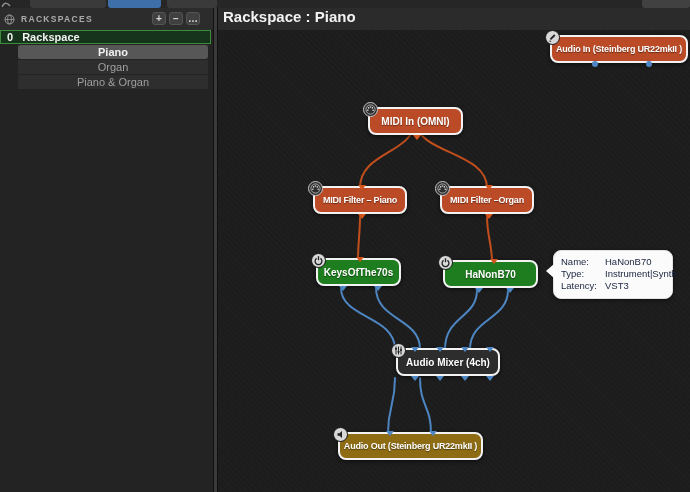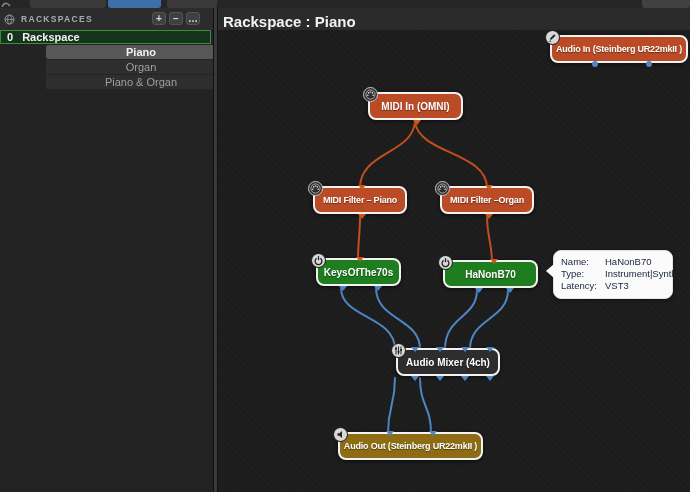--- a/index.html
+++ b/index.html
@@ -17,34 +17,34 @@
   #sidebar-header{position:absolute;left:0;top:0;width:213px;height:22px;
       background:#2c2c2c;border-bottom:1px solid #191919;display:flex;align-items:center;}
   #panel-title{font-size:8.5px;font-weight:bold;letter-spacing:1.3px;color:#ababab;margin-left:6px;flex:0 0 auto;}
   #sidebar-btns{position:absolute;right:13px;top:4px;display:flex;gap:3px;}
   .sb-btn{width:14px;height:13px;background:#404040;border:1px solid #545454;border-radius:3px;
       color:#d8d8d8;font-size:10px;line-height:11px;text-align:center;font-weight:bold;padding:0;}
   .row{position:absolute;left:0;width:211px;height:14px;display:flex;align-items:center;}
   #row-rackspace{top:22px;background:#16331b;border:1px solid #3c8c3c;box-sizing:border-box;}
   #row-rackspace .idx{color:#f2f2f2;font-size:11px;font-weight:bold;margin-left:6px;}
   #row-rackspace .lbl{color:#f2f2f2;font-size:11px;font-weight:bold;margin-left:9px;}
-  .sub-row{left:18px !important;width:190px !important;background:#2e2e2e;justify-content:center;margin-left:28px;}
+  .sub-row{left:18px !important;width:190px !important;background:#2e2e2e;justify-content:center;}
   .sub-row .lbl{font-size:11px;color:#9f9f9f;}
   #row-piano{top:37px;}
   #row-piano .pill{position:absolute;left:0;top:0;width:100%;height:100%;background:#575757;border-radius:3px;}
   #row-piano .lbl{position:relative;color:#f0f0f0;font-weight:bold;}
   #row-organ{top:52px;}
   #row-piano-organ{top:67px;}
 
   
   #splitter{left:213px;top:8px;width:5px;height:484px;background:#101010;}
   #splitter .bar{position:absolute;left:1px;top:0;width:3px;height:100%;background:#3a3a3a;}
 
   
-  #main-header{left:218px;top:8px;width:472px;height:22px;background:#2b2b2b;display:flex;align-items:flex-end;}
+  #main-header{left:218px;top:8px;width:472px;height:22px;background:#2b2b2b;display:flex;align-items:flex-start;}
   #page-title{color:#f2f2f2;font-size:15px;font-weight:bold;margin-left:5px;}
 
   
   #canvas{left:218px;top:30px;width:472px;height:462px;background:#1c1c1c;
       background-image:repeating-linear-gradient(45deg,rgba(255,255,255,.012) 0 2px,transparent 2px 4px);}
 
   #wires{left:0;top:0;width:690px;height:492px;pointer-events:none;}
 
   
   .node{position:absolute;height:24px;border:2px solid #f2f2f2;border-radius:8px;
@@ -156,21 +156,21 @@
       <svg width="11" height="11">
           <path d="M3.4 7.4 L7.8 3" stroke="#222" stroke-width="1.8"></path>
           <path d="M2.9 8.1 l-.5 1.9 1.9-.5 z" fill="#222"></path>
         </svg>
     </span>
     <span class="node-label small">Audio In (Steinberg UR22mkII )</span>
     <span class="port-dot" style="left:40px"></span>
     <span class="port-dot" style="left:94px"></span>
   </div>
 
-  <div class="node node-orange" style="left:368px;top:92px;width:91px">
+  <div class="node node-orange" style="left:368px;top:107px;width:91px">
     <span class="badge dark">
       <svg width="11" height="11">
           <circle cx="5.5" cy="5.5" r="4.6" fill="#2e2e2e" stroke="#c9c9c9" stroke-width="0.8"></circle>
           <circle cx="2.8" cy="6.2" r="0.8" fill="#ddd"></circle>
           <circle cx="8.2" cy="6.2" r="0.8" fill="#ddd"></circle>
           <circle cx="3.6" cy="3.9" r="0.8" fill="#ddd"></circle>
           <circle cx="7.4" cy="3.9" r="0.8" fill="#ddd"></circle>
           <circle cx="5.5" cy="3" r="0.8" fill="#ddd"></circle>
         </svg>
     </span>

